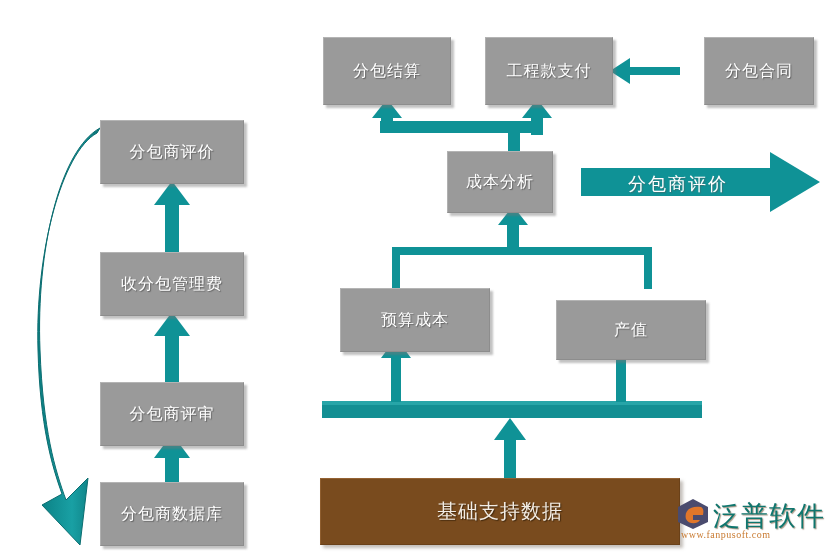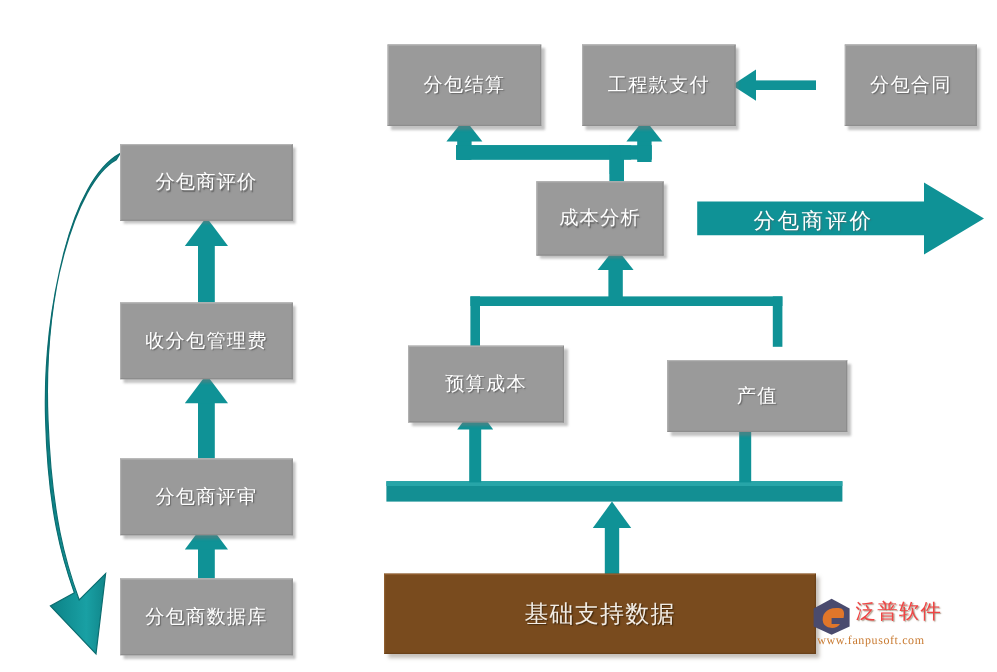--- a/index.html
+++ b/index.html
@@ -70,22 +70,22 @@
     bottom: 4px;
     width: 150px;
     height: 60px;
     z-index: 20;
     user-select: none;
   }
   #wm-text {
     position: absolute;
     left: 38px;
     top: 2px;
-    font-size: 17px;
-    color: #ef4444;
+    font-size: 27px;
+    color: #0f766e;
     letter-spacing: 1px;
     text-shadow: 1px 1px 1px rgba(110,80,50,0.6);
     font-family: Liberation Sans, sans-serif;
   }
   #wm-url {
     position: absolute;
     left: 6px;
     top: 33px;
     font-size: 10px;
     color: #c97b32;
@@ -211,21 +211,21 @@
   </div>
 
   <div class="node" style="left:680px; top:37px; width:110px; height:68px;margin-left:24px;">
     <span>分包合同</span>
   </div>
 
   <div class="node" style="left:447px; top:151px; width:106px; height:62px;">
     <span>成本分析</span>
   </div>
 
-  <div class="node" style="left:340px; top:288px; width:130px; height:64px;">
+  <div class="node" style="left:340px; top:288px; width:150px; height:64px;">
     <span>预算成本</span>
   </div>
 
   <div class="node" style="left:556px; top:300px; width:150px; height:60px;">
     <span>产值</span>
   </div>
 
   <div class="node brown" style="left:320px; top:478px; width:360px; height:67px;">
     <span>基础支持数据</span>
   </div>

